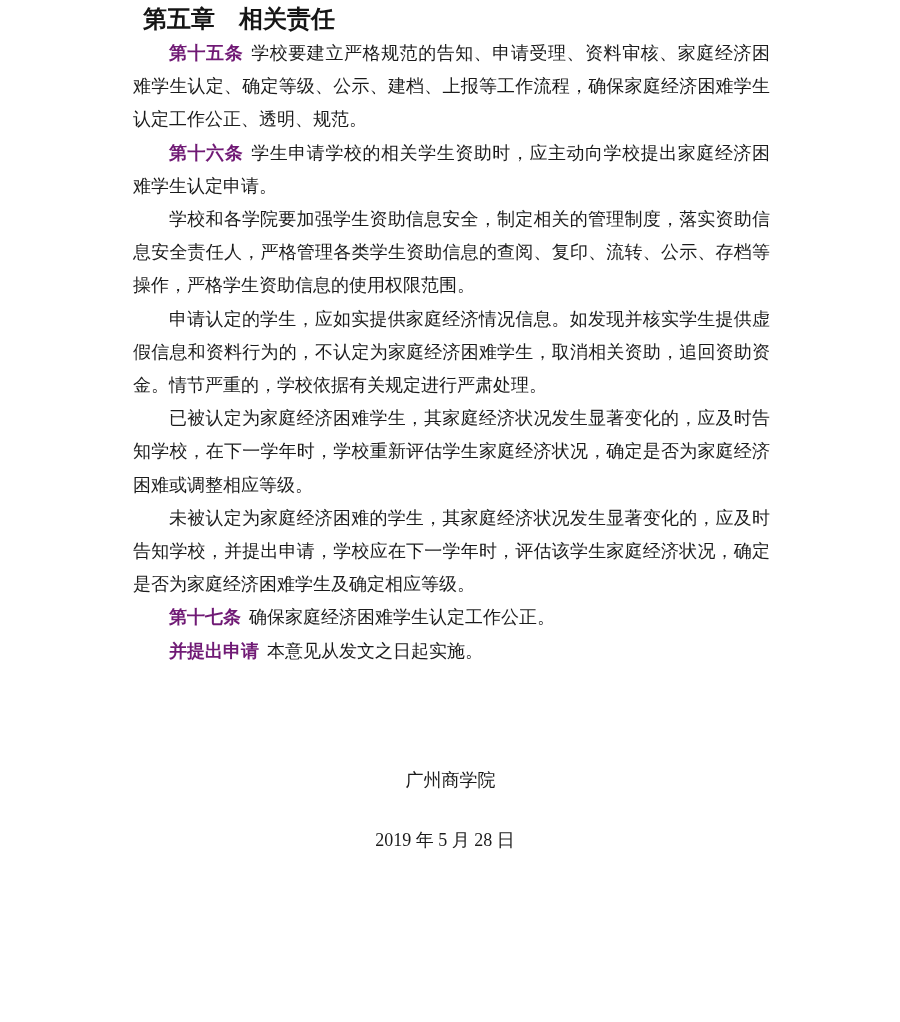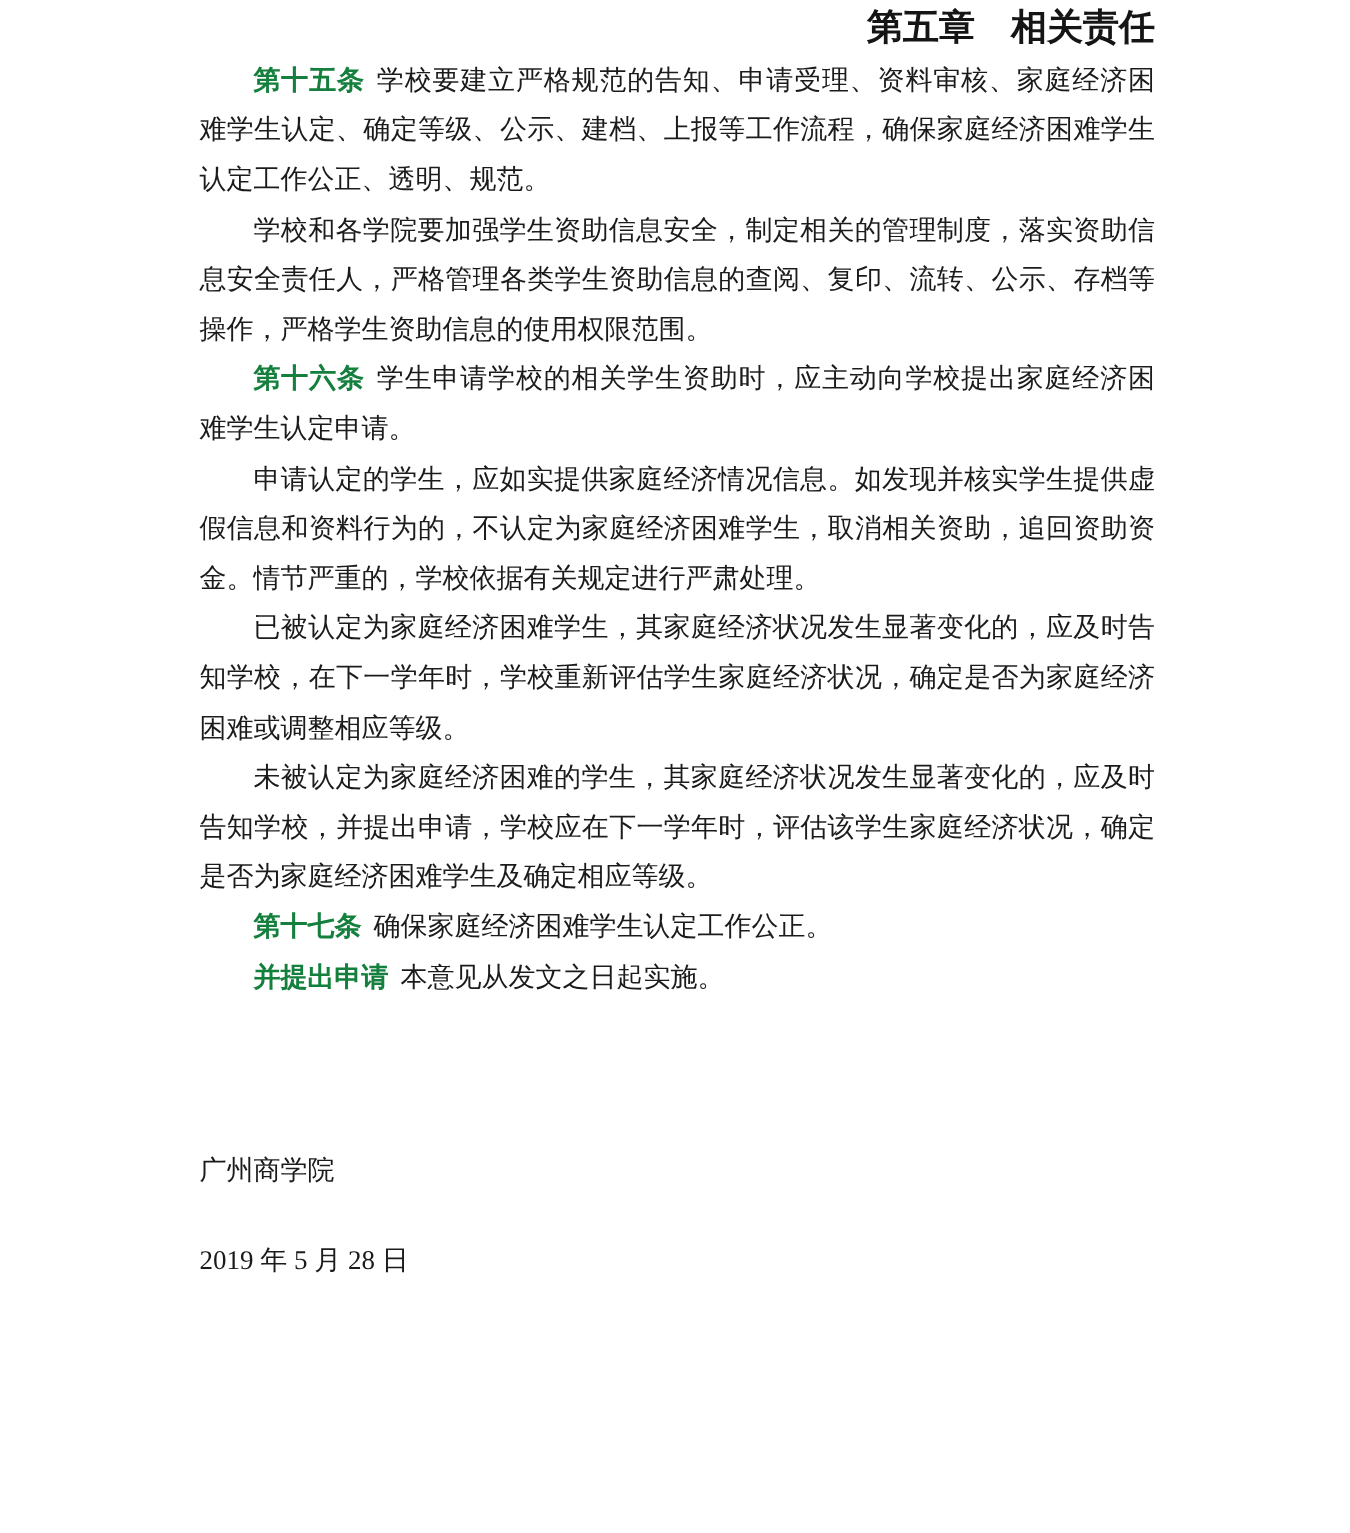--- a/index.html
+++ b/index.html
@@ -21,68 +21,68 @@
     left: 133px;
     top: 0;
     width: 637px;
   }
   .chapter-heading {
     margin: 0;
     font-family: "Liberation Sans", "DejaVu Sans", sans-serif;
     font-weight: bold;
     font-size: 24px;
     line-height: 37px;
-    text-align: right;
+    text-align: left;
     text-indent: 10px;
     color: #151515;
     white-space: pre;
   }
   .body-par {
     margin: 0;
     font-size: 18px;
     line-height: 33.2px;
     text-align: justify;
     text-indent: 2em;
     color: #1b1b1b;
   }
   .lead {
     font-family: "Liberation Sans", "DejaVu Sans", sans-serif;
     font-weight: bold;
-    color: #15803d;
+    color: #701a75;
     margin-right: 8px;
     margin-top: 40px;
   }
   .lead:empty {
     display: none;
   }
   .signature-block {
     margin-top: 96px;
   }
   .sig-line {
     margin: 0;
     font-size: 18px;
     line-height: 33.2px;
-    text-align: left;
+    text-align: center;
   }
   .sig-org  { padding-right: 2px; }
   .sig-date { padding-right: 13px; margin-top: 27px; }
 </style>
 </head>
 <body>
 
 <div class="page">
   <div class="content">
 
     <h2 class="chapter-heading">第五章　相关责任</h2>
 
     <p class="body-par"><b class="lead">第十五条</b><span>学校要建立严格规范的告知、申请受理、资料审核、家庭经济困难学生认定、确定等级、公示、建档、上报等工作流程，确保家庭经济困难学生认定工作公正、透明、规范。</span></p>
 
+    <p class="body-par"><b class="lead">第十六条</b><span>学生申请学校的相关学生资助时，应主动向学校提出家庭经济困难学生认定申请。</span></p>
+
     <p class="body-par"><span>学校和各学院要加强学生资助信息安全，制定相关的管理制度，落实资助信息安全责任人，严格管理各类学生资助信息的查阅、复印、流转、公示、存档等操作，严格学生资助信息的使用权限范围。</span></p>
-
-    <p class="body-par"><b class="lead">第十六条</b><span>学生申请学校的相关学生资助时，应主动向学校提出家庭经济困难学生认定申请。</span></p>
 
     <p class="body-par"><span>申请认定的学生，应如实提供家庭经济情况信息。如发现并核实学生提供虚假信息和资料行为的，不认定为家庭经济困难学生，取消相关资助，追回资助资金。情节严重的，学校依据有关规定进行严肃处理。</span></p>
 
     <p class="body-par"><span>已被认定为家庭经济困难学生，其家庭经济状况发生显著变化的，应及时告知学校，在下一学年时，学校重新评估学生家庭经济状况，确定是否为家庭经济困难或调整相应等级。</span></p>
 
     <p class="body-par"><span>未被认定为家庭经济困难的学生，其家庭经济状况发生显著变化的，应及时告知学校，并提出申请，学校应在下一学年时，评估该学生家庭经济状况，确定是否为家庭经济困难学生及确定相应等级。</span></p>
 
 
     <p class="body-par"><b class="lead">第十七条</b><span>确保家庭经济困难学生认定工作公正。</span></p>
 

